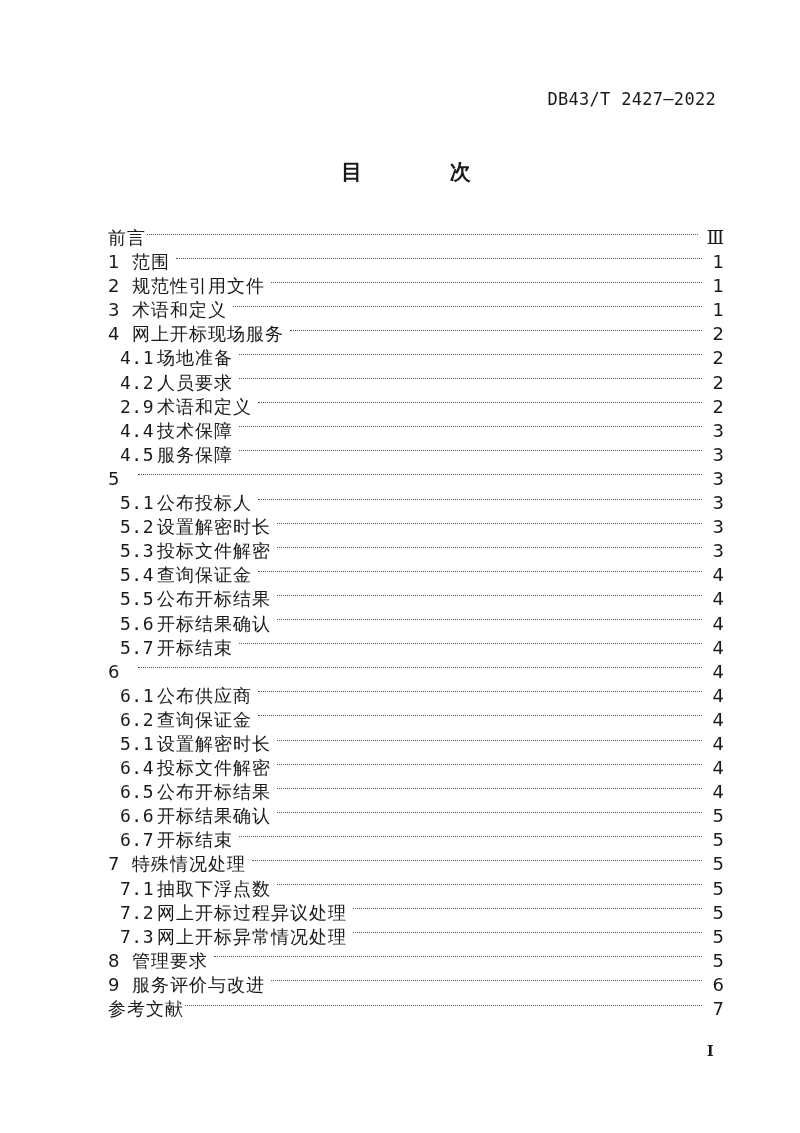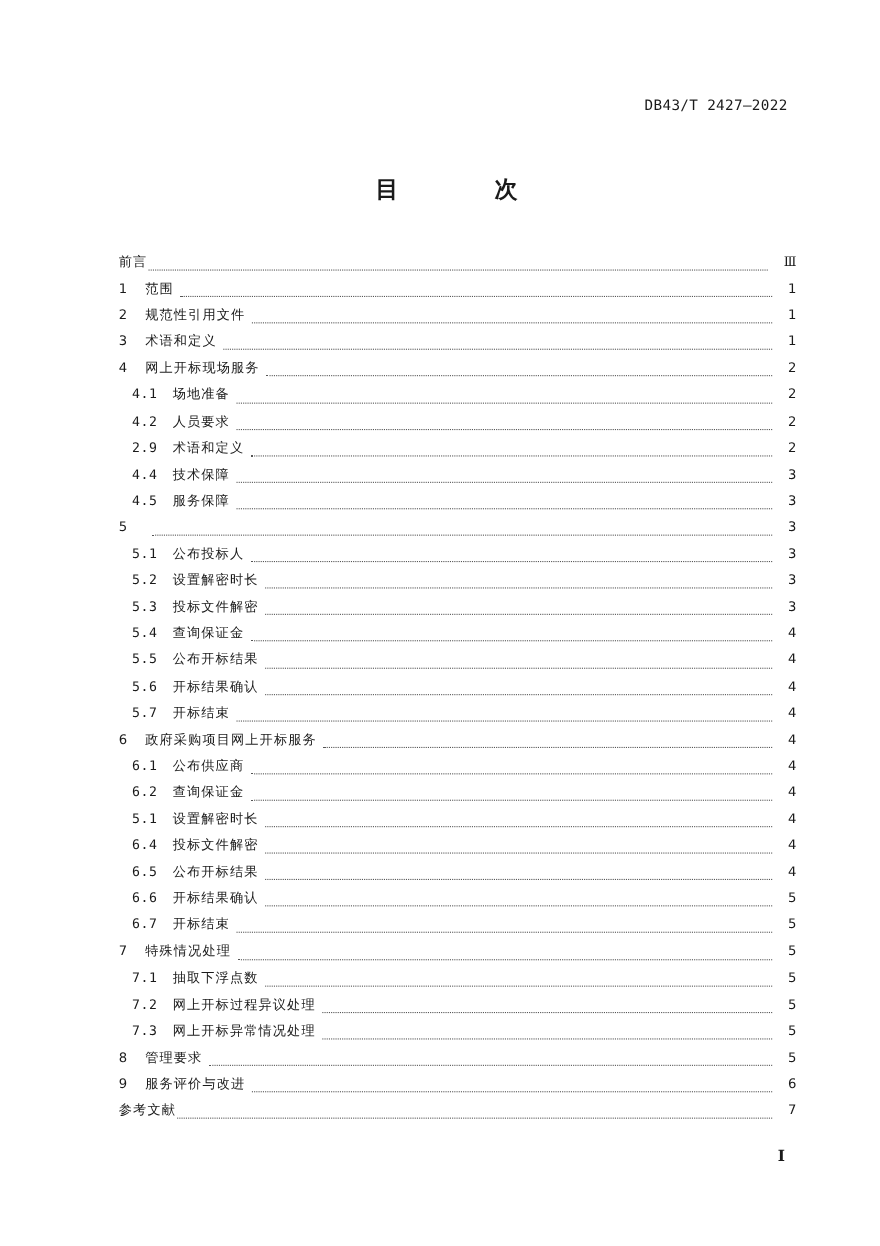--- a/index.html
+++ b/index.html
@@ -1,20 +1,20 @@
 <!DOCTYPE html>
 <html><head>
 <meta charset="utf-8">
 <style>
   html, body { margin: 0; padding: 0; background: #ffffff; }
   body { width: 800px; height: 1133px; position: relative; overflow: hidden; font-family: "DejaVu Sans", "Liberation Sans", sans-serif; color: #1a1a1a; }
-  .std-no { position: absolute; top: 89px; right: 84px; font-size: 13px; letter-spacing: 0.3px; font-family: "DejaVu Sans Mono", "Liberation Mono", monospace; }
+  .std-no { position: absolute; top: 89px; right: 84px; font-size: 17px; letter-spacing: 0.3px; font-family: "DejaVu Sans Mono", "Liberation Mono", monospace; }
   .title { position: absolute; top: 158px; left: 0; width: 800px; text-align: center; font-size: 21px; font-weight: bold; letter-spacing: 40px; padding-left: 52px; box-sizing: border-box; }
   .toc { position: absolute; top: 226px; left: 108px; width: 616px; }
-  .row { display: flex; align-items: flex-end; height: 24.1px; font-size: 12px; line-height: 24.1px; }
+  .row { display: flex; align-items: center; height: 24.1px; font-size: 18px; line-height: 24.1px; }
   .row .num { display: inline-block; white-space: nowrap; }
   .row.l1 .num { width: 24px; }
   .row.l2 { padding-left: 12px; }
   .row.l2 .num { width: 37px; font-family: "DejaVu Sans Mono", "Liberation Mono", monospace; letter-spacing: 0.5px; }
   .row .label { white-space: nowrap; letter-spacing: 1px; }
   .row .dots { flex: 1; margin: 0 6px; border-bottom: 1px dotted #555; position: relative; top: -4px; min-width: 10px; }
   .row.nonum .dots { margin-left: 1px; }
   .row .page { width: 16px; text-align: right; }
   .row .page.roman { font-family: "DejaVu Serif", "Liberation Serif", serif; width: 20px; }
   .folio { position: absolute; top: 1043px; left: 707px; font-size: 14px; font-weight: bold; font-family: "DejaVu Serif", "Liberation Serif", serif; }
@@ -127,21 +127,20 @@
       <span class="page">4</span>
     </div>
     <div class="row l2">
       <span class="num">5.7</span>
       <span class="label">开标结束</span>
       <span class="dots"></span>
       <span class="page">4</span>
     </div>
     <div class="row l1">
       <span class="num">6</span>
-      <span class="label">政府采购项目网上开标服务</span>
       <span class="dots"></span>
       <span class="page">4</span>
     </div>
     <div class="row l2">
       <span class="num">6.1</span>
       <span class="label">公布供应商</span>
       <span class="dots"></span>
       <span class="page">4</span>
     </div>
     <div class="row l2">

